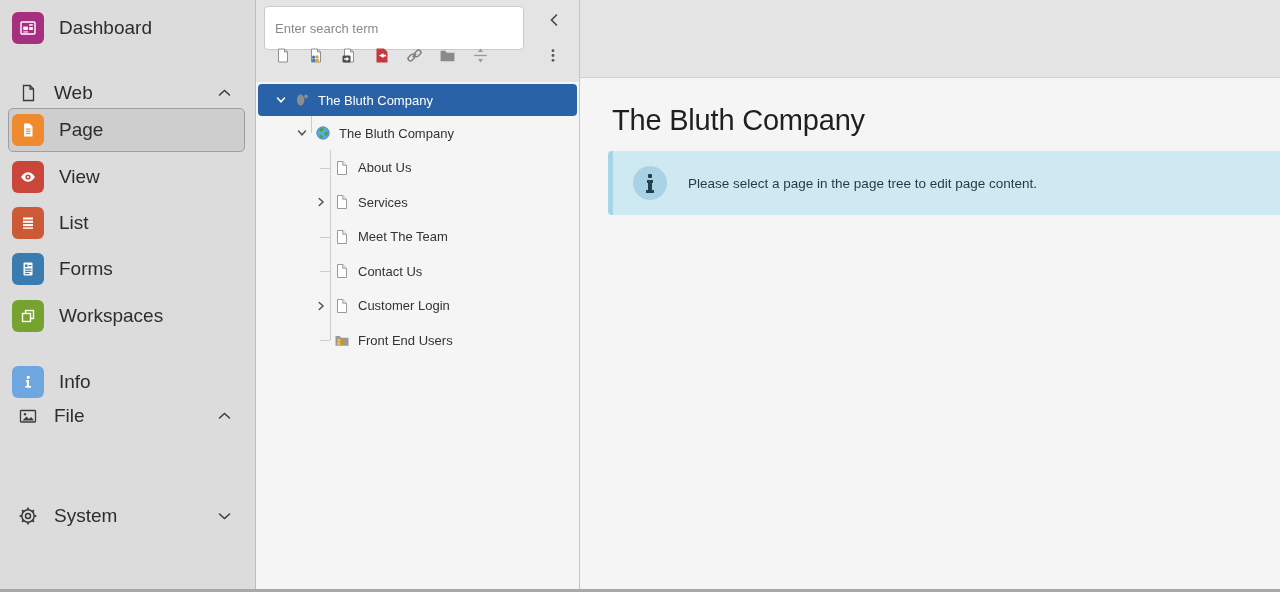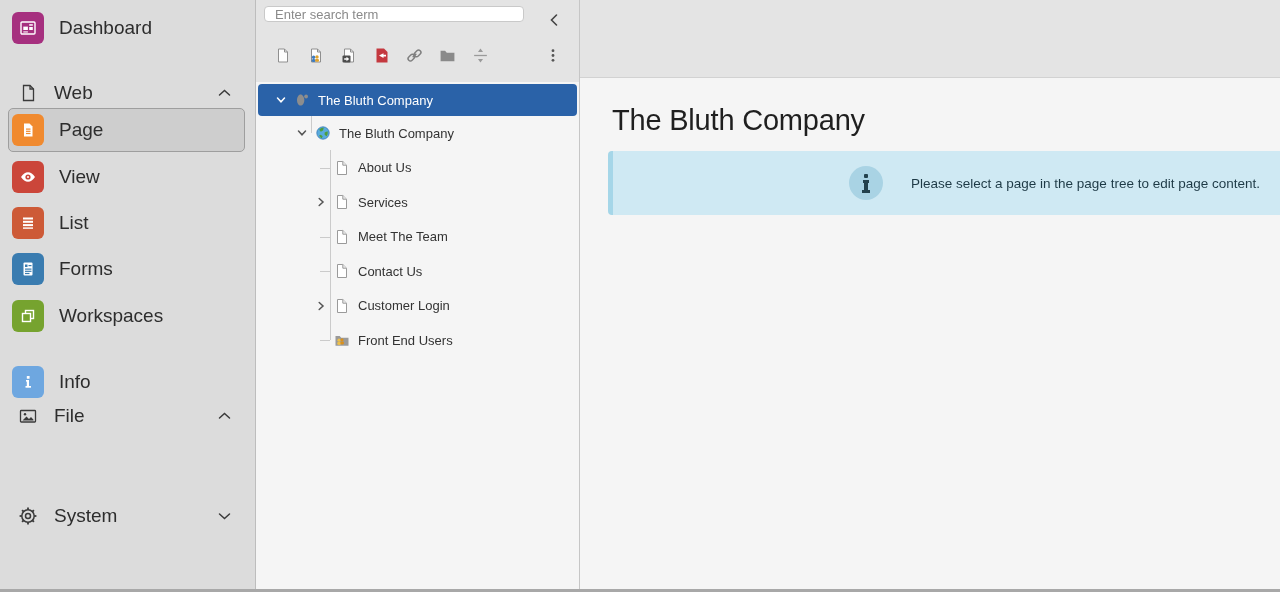--- a/index.html
+++ b/index.html
@@ -42,21 +42,21 @@
   .c-info       { background:#6ea7e0; }
   .c-filelist   { background:#3c8a3c; }
 
   
   .treepanel {
     position:absolute; left:256px; top:0; width:324px; height:592px;
     background:#f5f5f5; border-right:1px solid #c6c6c6;
   }
   .tree-top { position:relative; height:82px; background:#e4e4e4; }
   .search-input {
-    position:absolute; left:8px; top:6px; width:260px; height:16px;
+    position:absolute; left:8px; top:6px; width:260px; height:44px;
     border:1px solid #c9c9c9; border-radius:4px; background:#fff;
     font-family:"Liberation Sans", sans-serif; font-size:13px; color:#333;
     padding:0 10px; outline:none;
   }
   .search-input::placeholder { color:#8a8a8a; }
   .collapse-btn {
     position:absolute; right:16px; top:10px; width:18px; height:20px;
     background:none; border:none; padding:0; cursor:pointer;
     display:flex; align-items:center; justify-content:center;
   }
@@ -78,21 +78,21 @@
   .tlabel { margin-left:8px; font-size:13px; color:#333; white-space:nowrap; }
 
   
   .main { position:absolute; left:580px; top:0; right:0; height:592px; }
   .docheader { height:78px; background:#e4e4e4; border-bottom:1px solid #d2d2d2; }
   .content { padding:26px 0 0 32px; }
   .page-title { margin:0; font-size:29px; font-weight:400; color:#1f1f1f; letter-spacing:-0.2px; }
   .alert {
     margin-top:14px; margin-left:-4px; background:#cfe9f3;
     border-left:5px solid #a5d6e8; border-radius:4px 0 0 4px;
-    display:flex; align-items:center; gap:28px; padding:15px 20px;justify-content:flex-end;
+    display:flex; align-items:center; gap:21px; padding:15px 20px;
   }
   .alert-icon {
     width:34px; height:34px; border-radius:50%; background:#a9d3e4;
     position:relative; flex:0 0 auto;
   }
   .alert-icon .dot  { position:absolute; left:15px; top:8px;  width:4px; height:4px; background:#22414d; border-radius:1px; }
   .alert-icon .stem { position:absolute; left:14px; top:14px; width:6px; height:3px; background:#22414d; }
   .alert-icon .stem2{ position:absolute; left:15px; top:14px; width:4px; height:12px; background:#22414d; }
   .alert-icon .base { position:absolute; left:13px; top:24px; width:8px; height:3px; background:#22414d; }
   .alert-text { font-size:13.5px; color:#1e3a46; font-weight:500; }

